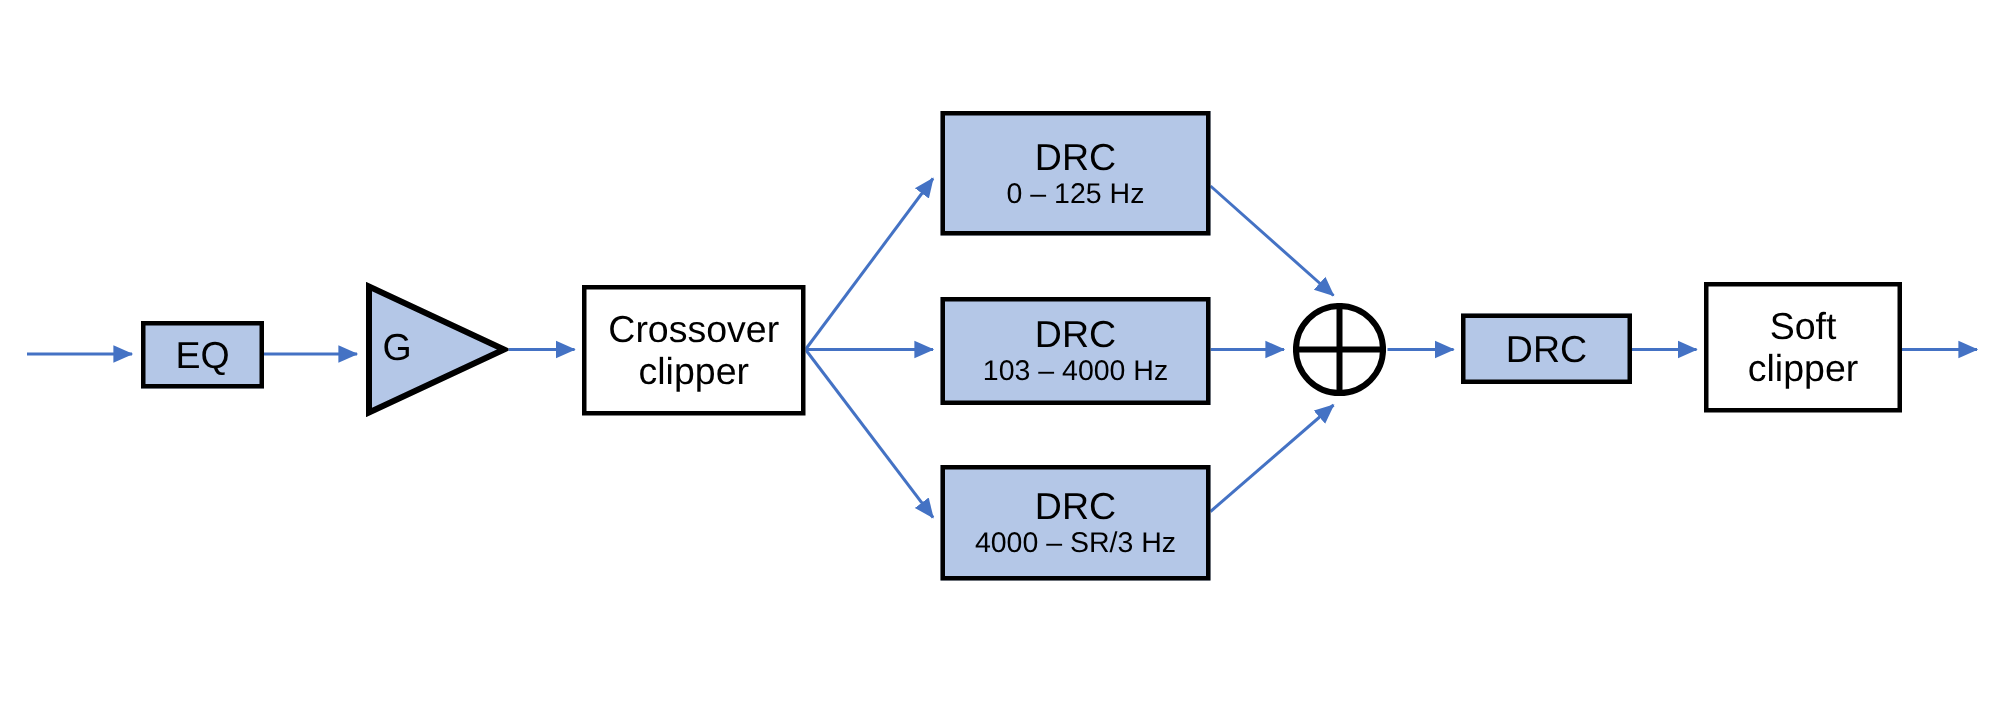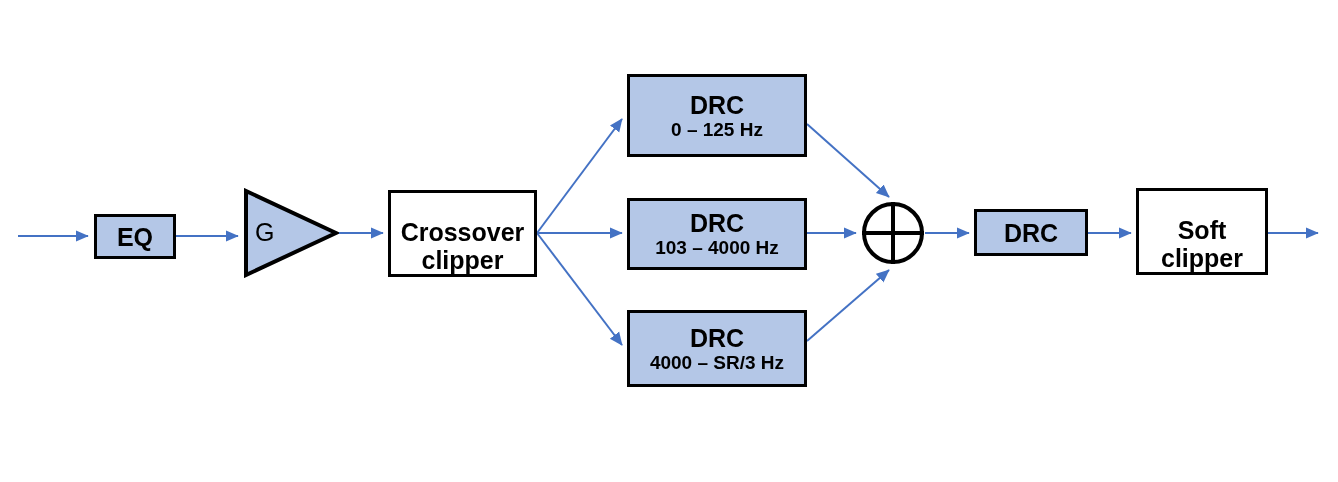--- a/index.html
+++ b/index.html
@@ -26,24 +26,23 @@
     position: absolute;
     box-sizing: border-box;
     display: flex;
     flex-direction: column;
     align-items: center;
     justify-content: center;
     border: 3px solid #000000;
     color: #000000;
     text-align: center;
     line-height: 1.12;
-    font-weight: bold;
   }
   .node.filled { background: #b4c7e7; }
-  .node.plain  { background: #ffffff; justify-content: flex-end; }
+  .node.plain  { background: #ffffff; }
   .title-line { font-size: 25px; }
   .sub-line   { font-size: 19px; }
   .single-line { font-size: 25px; }
 
   
   #node-eq { left: 94px; top: 214px; width: 82px; height: 45px; }
   
   #node-gain {
     position: absolute;
     left: 243px; top: 188px; width: 96px; height: 90px;

